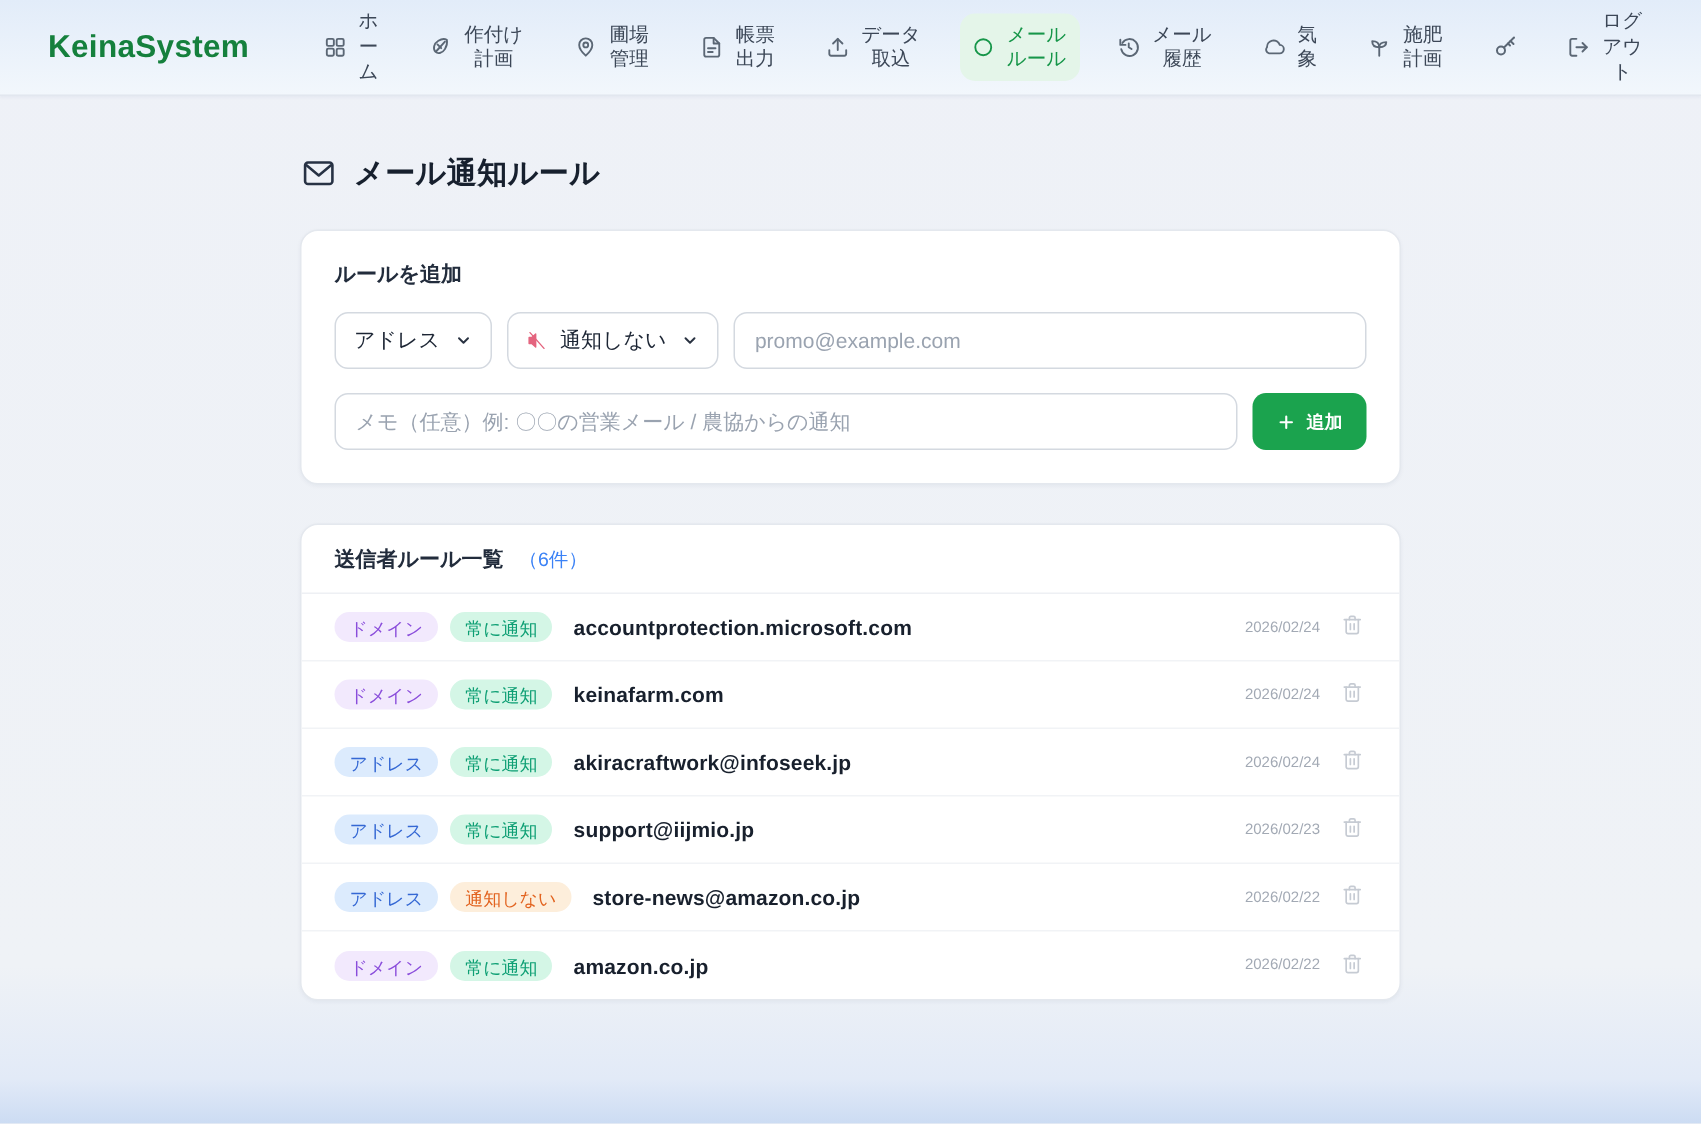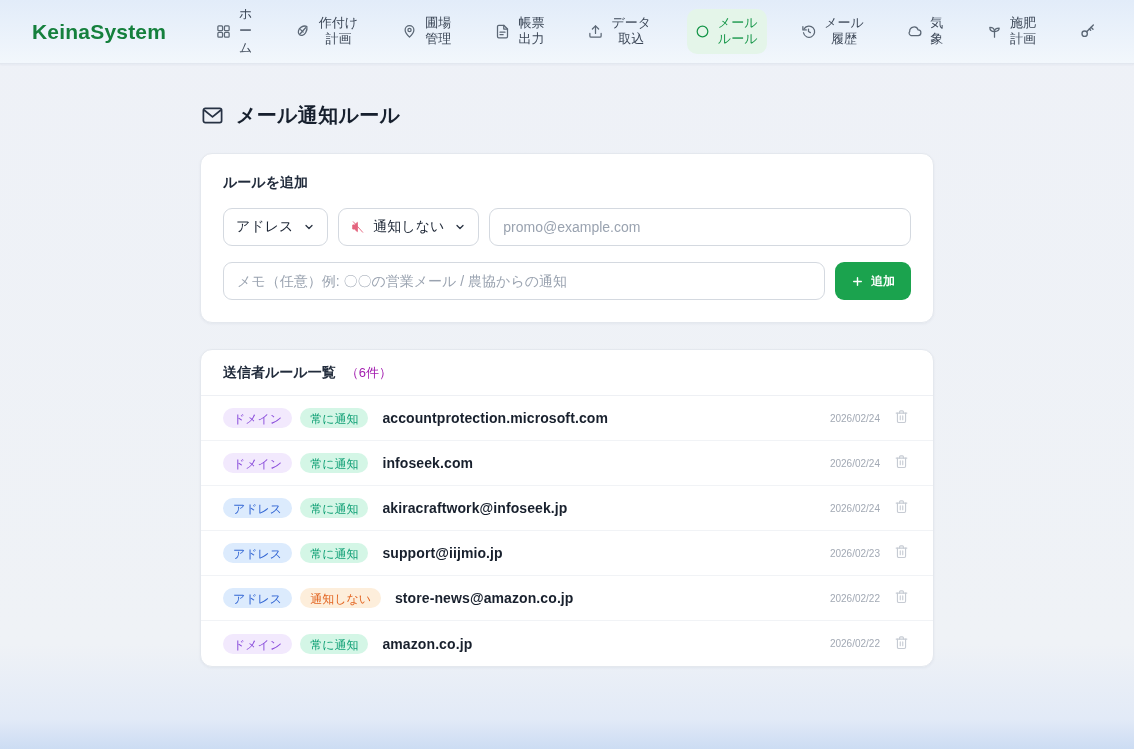--- a/index.html
+++ b/index.html
@@ -65,21 +65,21 @@
     background: var(--brand-btn); color: #fff; font-size: 12px; font-weight: bold;
     display: inline-flex; align-items: center; gap: 7px; cursor: pointer;
     font-family: "Liberation Sans", "DejaVu Sans", sans-serif;
   }
   .btn-add .icon { display: flex; }
 
   
   .card-list { margin-top: 26px; }
   .list-header { display: flex; align-items: baseline; gap: 10px; padding: 14px 22px 13px; border-bottom: 1px solid #eef0f4; }
   .list-title { font-size: 14px; font-weight: bold; color: #222c3c; }
-  .list-count { font-size: 13px; color: #a21caf; }
+  .list-count { font-size: 13px; color: #3b82f6; }
   .rule-row { display: flex; align-items: center; padding: 0 22px; height: 45px; border-bottom: 1px solid #f1f3f6; }
   .rule-row:last-child { border-bottom: none; }
   .badge {
     font-size: 12px; padding: 3px 10px 0; border-radius: 999px; white-space: nowrap;
   }
   .badge + .badge { margin-left: 8px; }
   .badge-domain  { background: var(--badge-domain-bg);  color: var(--badge-domain-fg); }
   .badge-address { background: var(--badge-address-bg); color: var(--badge-address-fg); }
   .badge-always  { background: var(--badge-always-bg);  color: var(--badge-always-fg); }
   .badge-mute    { background: var(--badge-mute-bg);    color: var(--badge-mute-fg); }
@@ -267,20 +267,28 @@
       </div>
 
       <div class="nav-item">
         <span class="icon">
             <svg width="16" height="16" viewBox="0 0 24 24" fill="none" stroke="currentColor" stroke-width="2" stroke-linecap="round" stroke-linejoin="round">
               <use href="#i-key"></use>
             </svg>
           </span>
       </div>
 
+      <div class="nav-item">
+        <span class="icon">
+            <svg width="15" height="15" viewBox="0 0 24 24" fill="none" stroke="currentColor" stroke-width="2" stroke-linecap="round" stroke-linejoin="round">
+              <use href="#i-logout"></use>
+            </svg>
+          </span>
+        <span class="label lw2">ログアウト</span>
+      </div>
 
     </nav>
   </header>
 
   <main class="main">
 
     <div class="page-title">
       <span class="icon">
           <svg width="23" height="23" viewBox="0 0 24 24" fill="none" stroke="currentColor" stroke-width="1.8" stroke-linecap="round" stroke-linejoin="round">
             <use href="#i-mail"></use>
@@ -344,21 +352,21 @@
         <button class="btn-trash">
             <span><svg width="15" height="15" viewBox="0 0 24 24" fill="none" stroke="currentColor" stroke-width="1.8" stroke-linecap="round" stroke-linejoin="round">
                 <use href="#i-trash"></use>
               </svg></span>
           </button>
       </div>
 
       <div class="rule-row">
         <span class="badge badge-domain">ドメイン</span>
         <span class="badge badge-always">常に通知</span>
-        <span class="rule-value">infoseek.com</span>
+        <span class="rule-value">keinafarm.com</span>
         <span class="rule-date">2026/02/24</span>
         <button class="btn-trash">
             <span><svg width="15" height="15" viewBox="0 0 24 24" fill="none" stroke="currentColor" stroke-width="1.8" stroke-linecap="round" stroke-linejoin="round">
                 <use href="#i-trash"></use>
               </svg></span>
           </button>
       </div>
 
       <div class="rule-row">
         <span class="badge badge-address">アドレス</span>

